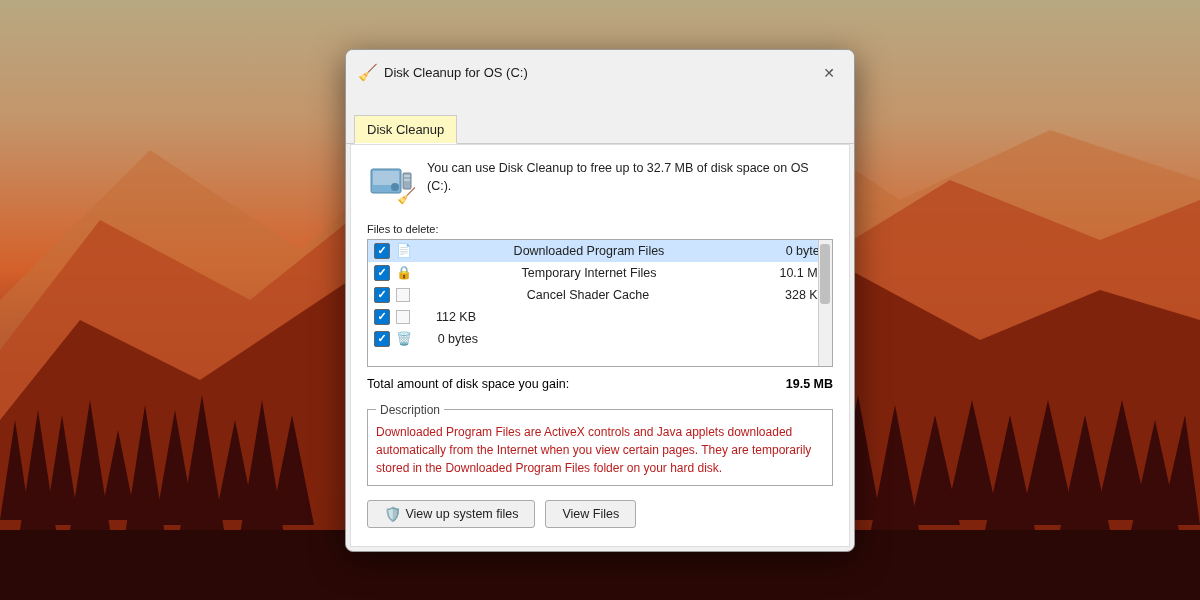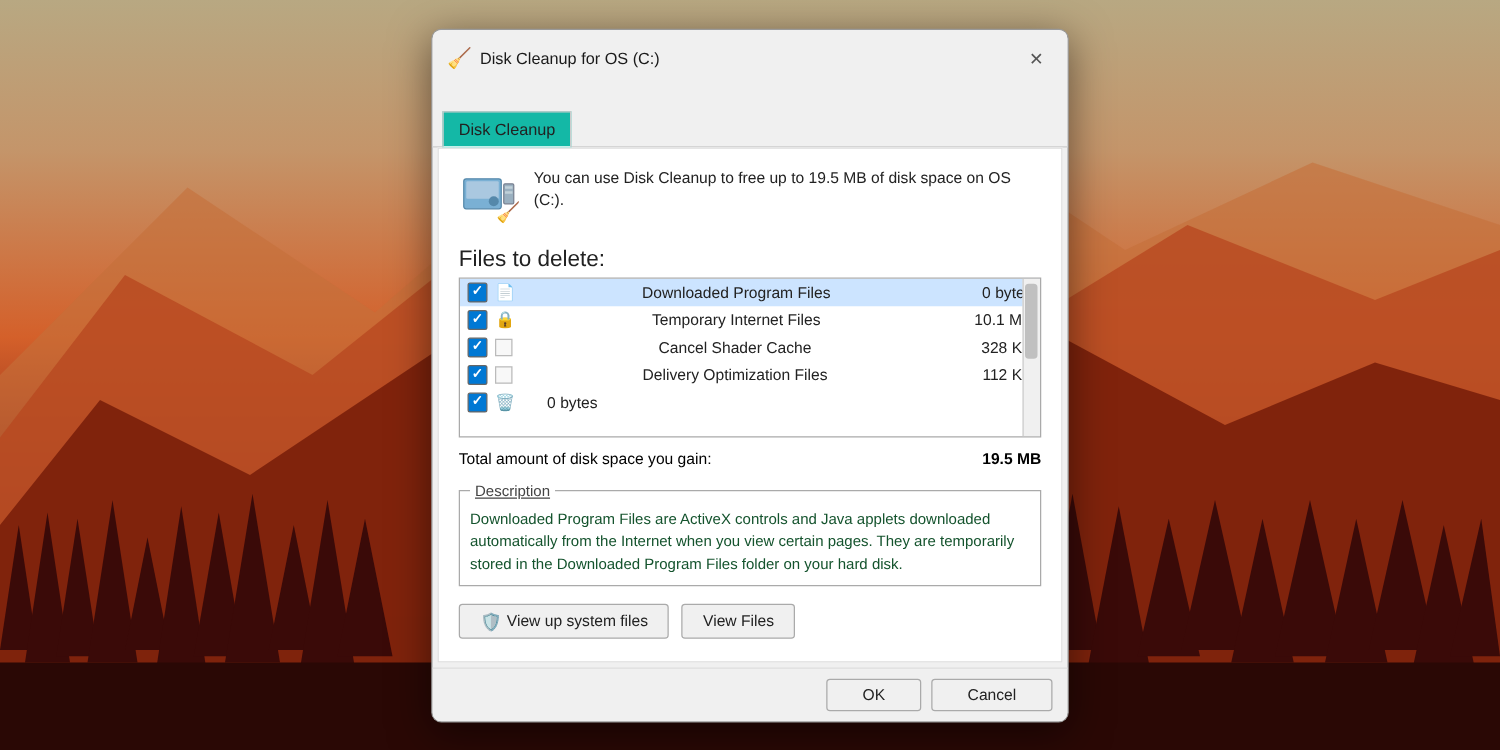--- a/index.html
+++ b/index.html
@@ -107,21 +107,21 @@
       background: #f0f0f0;
       padding: 0 8px;
       border-bottom: 1px solid #ccc;
     }
 
     .tab {
       display: inline-block;
       padding: 6px 12px;
       font-size: 13px;
       color: #222;
-      background: #14b8a6;
+      background: #fef9c3;
       border: 1px solid #ccc;
       border-bottom: 1px solid white;
       margin-top: 22px;
       cursor: pointer;
       position: relative;
       top: 1px;
     }
 
     .content-area {
       padding: 14px 16px;
@@ -141,21 +141,21 @@
       position: relative;
     }
 
     .header-text {
       font-size: 12.5px;
       color: #222;
       line-height: 1.5;
     }
 
     .section-label {
-      font-size: 18px;
+      font-size: 11px;
       color: #222;
       margin-bottom: 4px;
     }
 
     .files-list {
       border: 1px solid #aaa;
       background: white;
       height: 128px;
       overflow-y: scroll;
       margin-bottom: 10px;
@@ -230,26 +230,25 @@
       border: 1px solid #aaa;
       padding: 6px 8px 8px 8px;
       margin-bottom: 14px;
       background: white;
     }
 
     .description-fieldset legend {
       font-size: 12px;
       color: #444;
       padding: 0 4px;
-      text-decoration: underline;
     }
 
     .description-text {
       font-size: 12px;
-      color: #14532d;
+      color: #b91c1c;
       line-height: 1.5;
     }
 
     .bottom-buttons {
       display: flex;
       gap: 10px;
       margin-bottom: 4px;
     }
 
     .btn {
@@ -375,21 +374,21 @@
               <rect x="4" y="10" width="30" height="24" rx="2" fill="#7ab0d4" stroke="#5588aa" stroke-width="1"></rect>
               <rect x="6" y="12" width="26" height="14" rx="1" fill="#aac8e0"></rect>
               <circle cx="28" cy="28" r="4" fill="#5588aa"></circle>
               <rect x="36" y="14" width="8" height="16" rx="1" fill="#9ab0c0" stroke="#788090" stroke-width="1"></rect>
               <rect x="37" y="16" width="6" height="2" fill="#c0d0d8"></rect>
               <rect x="37" y="20" width="6" height="2" fill="#c0d0d8"></rect>
 
               <text x="30" y="42" font-size="16">🧹</text>
             </svg>
           </div>
-          <div class="header-text">You can use Disk Cleanup to free up to 19.5 MB of disk space on OS (C:).</div>
+          <div class="header-text">You can use Disk Cleanup to free up to 32.7 MB of disk space on OS (C:).</div>
         </div>
 
         <div class="section-label">Files to delete:</div>
 
         <div class="files-list" style="position:relative;">
 
           <div class="file-item selected">
             <div class="checkbox">
                 <span class="checkbox-check">✓</span>
               </div>
@@ -411,21 +410,20 @@
               </div>
             <div class="file-item-icon" style="border:1px solid #bbb;background:#f8f8f8;width:14px;height:14px;"></div>
             <span class="file-name">Cancel Shader Cache</span>
             <span class="file-size">328 KB</span>
           </div>
           <div class="file-item">
             <div class="checkbox">
                 <span class="checkbox-check">✓</span>
               </div>
             <div class="file-item-icon" style="border:1px solid #bbb;background:#f8f8f8;width:14px;height:14px;"></div>
-            <span class="file-name">Delivery Optimization Files</span>
             <span class="file-size">112 KB</span>
           </div>
           <div class="file-item">
             <div class="checkbox">
                 <span class="checkbox-check">✓</span>
               </div>
             <div class="file-item-icon">🗑️</div>
             <span class="file-size">0 bytes</span>
           </div>
 
@@ -450,19 +448,15 @@
             <span>View up system files</span>
           </button>
           <button class="btn">
             <span>View Files</span>
           </button>
         </div>
 
       </div>
     </div>
 
-    <div class="dialog-footer">
-      <button class="footer-btn">OK</button>
-      <button class="footer-btn">Cancel</button>
-    </div>
 
   </div>
 </div>
 
 </body></html>

